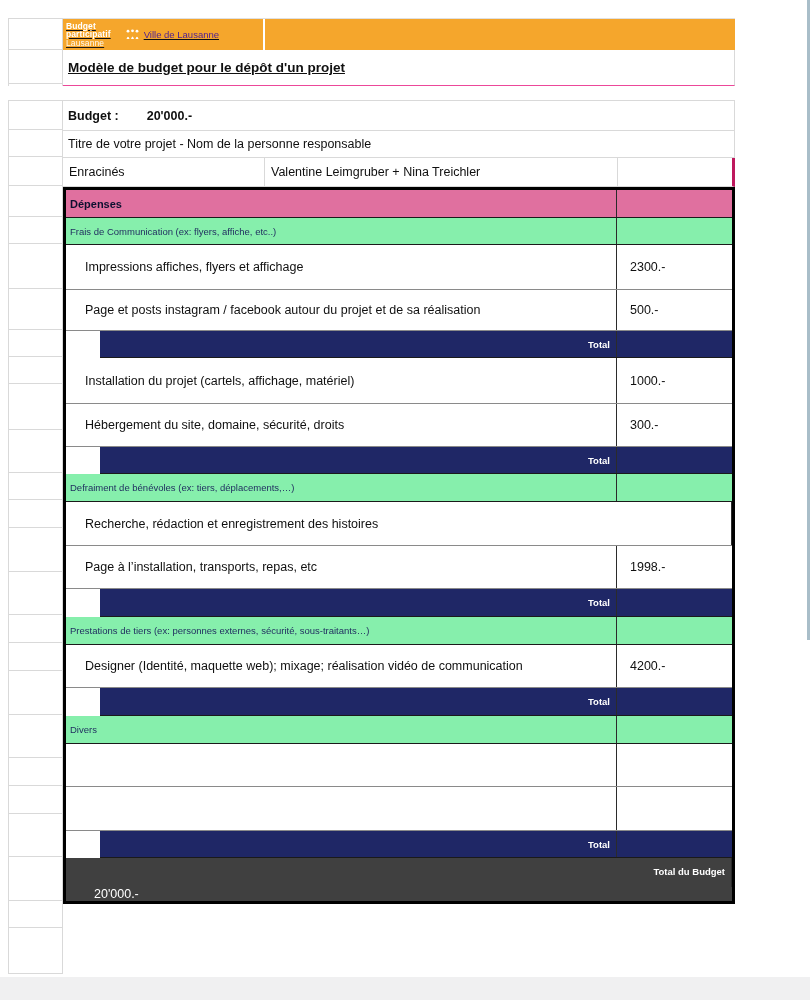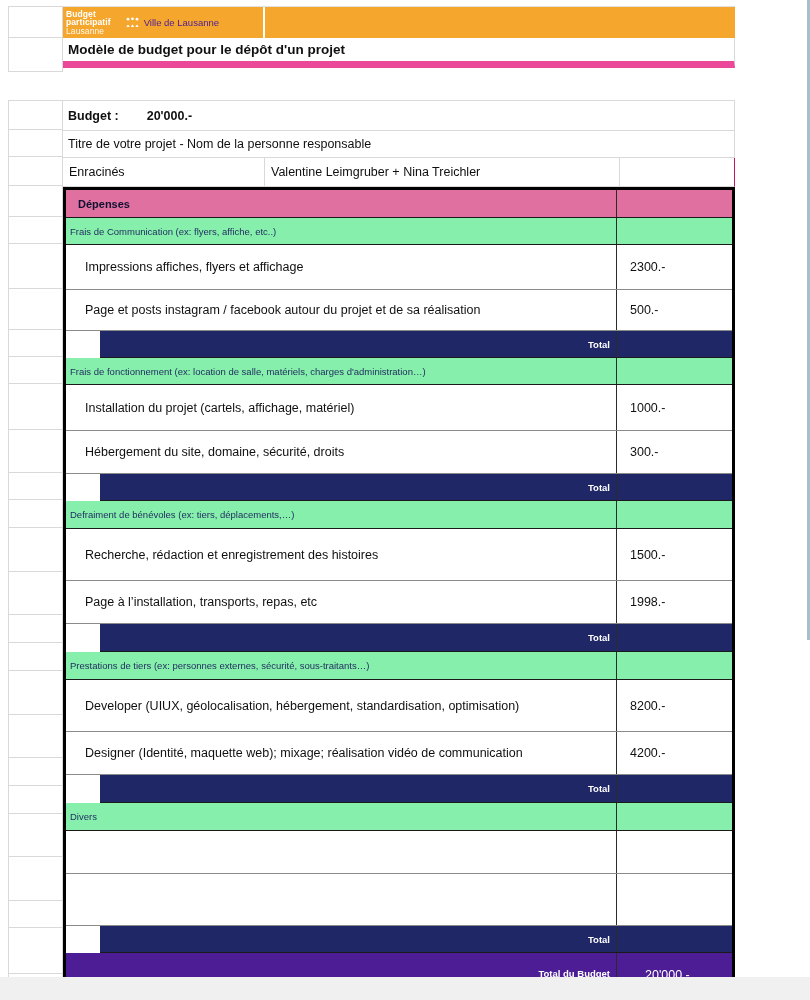--- a/index.html
+++ b/index.html
@@ -16,66 +16,66 @@
 
   
   .orange-row { height: 32px; background: #F5A62C; display: flex; border-top: 1px solid #e0e0e0; }
   .orange-c1 { width: 202px; border-right: 2px solid #ffffff; display: flex; align-items: center; }
   .orange-c2 { flex: 1; }
   .logo-block { padding-left: 3px; line-height: 8.5px; color: #fff; }
   .logo-line { font-size: 8.5px; font-weight: bold; letter-spacing: 0.1px; }
   .logo-line.light { font-weight: normal; opacity: 0.92; }
   .ville-wrap { display: flex; align-items: flex-end; margin-left: 14px; color: #4c1d95; }
   .ville-label { font-size: 9.5px; margin-left: 4px; white-space: nowrap; }
-  .title-row { height: 30px; border-bottom: 7px solid #ec4899; border-right: 1px solid #d9d9d9;
+  .title-row { height: 36px; border-bottom: 1px solid #ec4899; border-right: 1px solid #d9d9d9;
     display: flex; align-items: center; padding-left: 5px; font-size: 13.5px; font-weight: bold; }
 
   
   .t2 .content-col { border-top: 1px solid #d9d9d9; }
   .row-budget { height: 30px; border-bottom: 1px solid #d9d9d9; border-right: 1px solid #d9d9d9;
     display: flex; align-items: center; padding-left: 5px; font-size: 12.5px; font-weight: bold; }
   .row-budget .val { margin-left: 28px; }
   .row-subtitle { height: 27px; border-bottom: 1px solid #d9d9d9; border-right: 1px solid #d9d9d9;
     display: flex; align-items: center; padding-left: 5px; font-size: 12.5px; }
-  .row-project { height: 29px; border-bottom: 1px solid #d9d9d9; border-right: 1px solid #be185d; display: flex; font-size: 12.5px; }
+  .row-project { height: 29px; border-bottom: 1px solid #d9d9d9; border-right: 3px solid #be185d; display: flex; font-size: 12.5px; }
   .row-project .c1 { width: 202px; border-right: 1px solid #d9d9d9; display: flex; align-items: center; padding-left: 6px; }
   .row-project .c2 { flex: 1; display: flex; align-items: center; padding-left: 6px; }
   .row-project .c3 { width: 115px; border-left: 1px solid #d9d9d9; }
 
   
   .exp-block { border: 3px solid #000; width: 672px; }
   .exp-row { display: flex; }
   .exp-left { flex: 1; border-right: 1px solid #2b2b2b; display: flex; align-items: center; }
   .exp-amount { width: 115px; display: flex; align-items: center; padding-left: 13px; font-size: 12.5px; }
   .row-depheader { height: 28px; background: #E0709F; border-bottom: 1px solid #1a1a1a; }
-  .row-depheader .exp-left { padding-left: 12px; font-size: 11px; font-weight: bold; color: #0d1030; }
+  .row-depheader .exp-left { padding-left: 4px; font-size: 11px; font-weight: bold; color: #0d1030; }
   .row-pink { background: #86efac; border-bottom: 1px solid #1a1a1a; }
   .row-pink .exp-left { padding-left: 4px; font-size: 9.5px; color: #1e2a5e; }
   .row-item { background: #fff; border-bottom: 1px solid #8a8a8a; }
   .row-item .exp-left { padding-left: 19px; font-size: 12.5px; }
   .row-navy { background: #1F2766; border-bottom: 1px solid #1a1a1a; margin-left: 34px; }
   .row-navy .exp-left { justify-content: flex-end; padding-right: 6px; font-size: 9.5px; font-weight: bold; color: #fff; }
-  .row-blue { background: #4c1d95; }
+  .row-blue { background: #404040; flex-direction: column; }
   .row-blue .exp-left { flex-direction: column; align-items: flex-end; justify-content: center;
     padding-right: 6px; color: #fff; font-size: 9.5px; font-weight: bold; line-height: 1.35; text-align: right; }
   .row-blue .exp-amount { color: #fff; padding-left: 28px; font-size: 12.5px; }
 
   .h27 { height: 27px; } .h28 { height: 28px; } .h41 { height: 41px; } .h43 { height: 43px; }
-  .h44 { height: 52px; } .h45 { height: 45px; } .h46 { height: 46px; }
+  .h44 { height: 44px; } .h45 { height: 45px; } .h46 { height: 46px; }
 
   
   .footer-band { position: absolute; left: 0; top: 977px; width: 810px; height: 23px; background: #f0f0f1; }
   .scrollbar-thumb { position: absolute; right: 0; top: 0; width: 3px; height: 640px; background: #a9bec9; }
 </style>
 </head>
 <body>
 
 <div class="stage">
 
-  <div class="sheet-table" style="left:8px; top:6px;">
+  <div class="sheet-table" style="left:8px; top:18px;text-decoration:underline;">
     <div class="gutter-col">
       <div class="gutter-cell first" style="height:32px"></div>
       <div class="gutter-cell" style="height:34px"></div>
     </div>
     <div class="content-col">
       <div class="orange-row">
         <div class="orange-c1">
           <div class="logo-block">
             <div class="logo-line">Budget</div>
             <div class="logo-line">participatif</div>
@@ -179,26 +179,20 @@
               <span>500.-</span>
             </div>
         </div>
         <div class="exp-row row-navy h27">
           <div class="exp-left">
               <span>Total</span>
             </div>
           <div class="exp-amount"></div>
         </div>
 
-        <div class="exp-row row-pink h27">
-          <div class="exp-left">
-              <span>Frais de fonctionnement (ex: location de salle, matériels, charges d'administration…)</span>
-            </div>
-          <div class="exp-amount"></div>
-        </div>
         <div class="exp-row row-item h46">
           <div class="exp-left">
               <span>Installation du projet (cartels, affichage, matériel)</span>
             </div>
           <div class="exp-amount">
               <span>1000.-</span>
             </div>
         </div>
         <div class="exp-row row-item h43">
           <div class="exp-left">
@@ -218,23 +212,20 @@
         <div class="exp-row row-pink h28">
           <div class="exp-left">
               <span>Defraiment de bénévoles (ex: tiers, déplacements,…)</span>
             </div>
           <div class="exp-amount"></div>
         </div>
         <div class="exp-row row-item h44">
           <div class="exp-left">
               <span>Recherche, rédaction et enregistrement des histoires</span>
             </div>
-          <div class="exp-amount">
-              <span>1500.-</span>
-            </div>
         </div>
         <div class="exp-row row-item h43">
           <div class="exp-left">
               <span>Page à l’installation, transports, repas, etc</span>
             </div>
           <div class="exp-amount">
               <span>1998.-</span>
             </div>
         </div>
         <div class="exp-row row-navy h28">
@@ -242,28 +233,20 @@
               <span>Total</span>
             </div>
           <div class="exp-amount"></div>
         </div>
 
         <div class="exp-row row-pink h28">
           <div class="exp-left">
               <span>Prestations de tiers (ex: personnes externes, sécurité, sous-traitants…)</span>
             </div>
           <div class="exp-amount"></div>
-        </div>
-        <div class="exp-row row-item h44">
-          <div class="exp-left">
-              <span>Developer (UIUX, géolocalisation, hébergement, standardisation, optimisation)</span>
-            </div>
-          <div class="exp-amount">
-              <span>8200.-</span>
-            </div>
         </div>
         <div class="exp-row row-item h43">
           <div class="exp-left">
               <span>Designer (Identité, maquette web); mixage; réalisation vidéo de communication</span>
             </div>
           <div class="exp-amount">
               <span>4200.-</span>
             </div>
         </div>
         <div class="exp-row row-navy h28">

